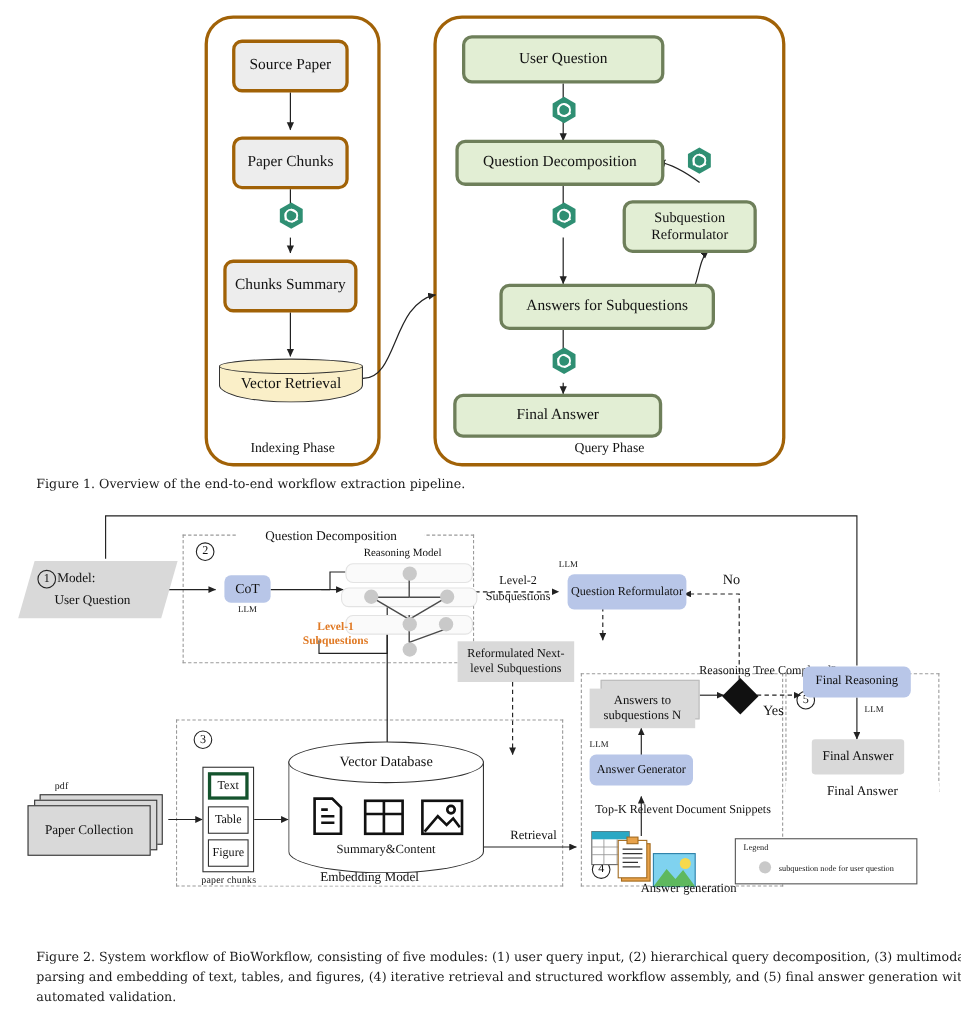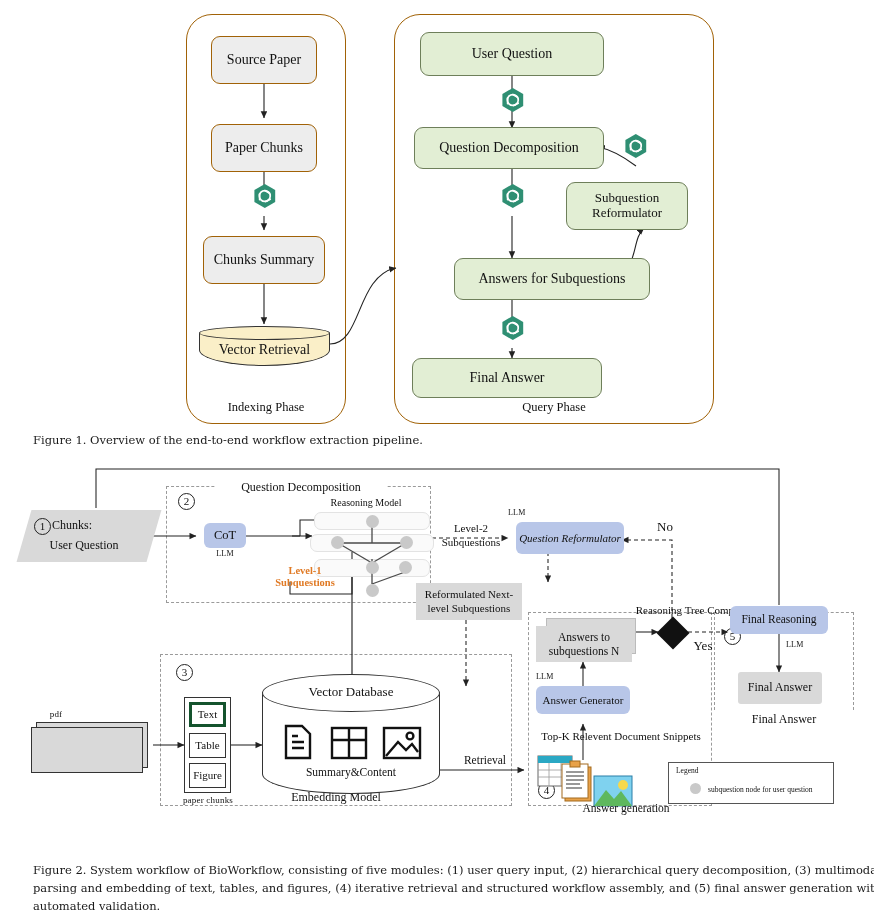--- a/index.html
+++ b/index.html
@@ -14,21 +14,21 @@
   }
   .fig { position:absolute; }
 
   
   .box {
     position:absolute;
     display:flex; align-items:center; justify-content:center;
     text-align:center;
     line-height:1.15;
   }
-  .rbox { border:1px solid #a16207; border-radius:9px;text-align:center; }
+  .rbox { border:3px solid #a16207; border-radius:9px;text-align:center; }
   .grey  { background:#ededed; }
   .green { background:#e2eed4; border-color:#6e7f5a; }
   .blue  { background:#b8c6e8; border:none; border-radius:6px; }
   .plaingrey { background:#d9d9d9; border:none; }
   .white { background:#fff; }
 
   .cap {
     position:absolute;
     font-family:"DejaVu Serif", serif;
     font-size:11.5px;
@@ -217,21 +217,21 @@
 
     <line x1="583" y1="300" x2="583" y2="264" stroke="#222" stroke-width="1.05" marker-end="url(#a2)"></line>
 
     <line x1="583" y1="238" x2="583" y2="202" stroke="#222" stroke-width="1.05" marker-end="url(#a2)"></line>
   </svg>
 
   <div style="position:absolute;left:28px;top:520px;"></div>
   <div style="position:absolute;left:24px;top:50px;width:130px;height:52px;background:#d9d9d9;
               transform:skewX(-16deg);"></div>
   <div class="num" style="left:34px;top:58px;">1</div>
-  <div class="lbl" style="left:52px;top:58px;width:70px;text-align:left;font-size:12px;">Chunks:</div>
+  <div class="lbl" style="left:52px;top:58px;width:70px;text-align:left;font-size:12px;">Model:</div>
   <div class="lbl" style="left:26px;top:78px;width:116px;font-size:12px;">User Question</div>
 
   <div class="num" style="left:178px;top:33px;">2</div>
 
   <div class="lbl" style="left:216px;top:20px;width:170px;font-size:12px;background:#fff;padding:0 3px;">Question Decomposition</div>
 
   <div class="box blue" style="left:204px;top:63px;width:42px;height:25px;font-size:12.5px;">CoT</div>
   <div class="lbl-sm" style="left:204px;top:89px;width:42px;">LLM</div>
 
   <div class="lbl" style="left:312px;top:37px;width:108px;font-size:10px;">Reasoning Model</div>
@@ -259,40 +259,41 @@
   <div class="rt-node" style="left:399px;top:101px;"></div>
   <div class="rt-node" style="left:366px;top:124px;"></div>
 
   <div class="lbl-orange" style="left:258px;top:105px;width:94px;white-space:pre-line;">Level-1
 Subquestions</div>
 
   <div class="lbl" style="left:434px;top:62px;width:74px;font-size:11px;white-space:pre-line;line-height:1.25;">Level-2
 Subquestions</div>
 
   <div class="lbl-sm" style="left:508px;top:48px;width:40px;text-align:left;">LLM</div>
-  <div class="box blue" style="left:516px;top:62px;width:108px;height:32px;font-size:11px;font-style:italic;">Question Reformulator</div>
+  <div class="box blue" style="left:516px;top:62px;width:108px;height:32px;font-size:11px;">Question Reformulator</div>
 
   <div class="lbl" style="left:648px;top:59px;width:34px;font-size:13px;">No</div>
   <div class="lbl" style="left:686px;top:178px;width:34px;font-size:13px;">Yes</div>
 
   <div class="lbl" style="left:598px;top:144px;width:200px;font-size:11px;">Reasoning Tree Completed?</div>
 
   <div style="position:absolute;left:658px;top:158px;width:30px;height:30px;background:#111;
               transform:rotate(45deg) scale(0.78);"></div>
 
   <div class="box plaingrey" style="left:416px;top:123px;width:106px;height:37px;font-size:11px;padding:0 3px;line-height:1.25;">Reformulated Next-level Subquestions</div>
 
   <div class="num" style="left:176px;top:204px;">3</div>
 
   <div class="lbl" style="left:232px;top:330px;width:208px;font-size:12px;background:#fff;">Embedding Model</div>
 
   <div class="lbl-sm" style="left:36px;top:249px;width:40px;font-size:9px;">pdf</div>
 
   <div style="position:absolute;left:36px;top:262px;width:112px;height:46px;background:#d9d9d9;border:1px solid #333;"></div>
   <div style="position:absolute;left:31px;top:267px;width:112px;height:46px;background:#d9d9d9;border:1px solid #333;"></div>
+  <div class="box" style="left:25px;top:272px;width:112px;height:46px;background:#d9d9d9;border:1px solid #333;font-size:12px;">Paper Collection</div>
 
   <div style="position:absolute;left:184px;top:237px;width:47px;height:96px;border:1px solid #333;background:#fff;"></div>
   <div class="box white" style="left:189px;top:242px;width:37px;height:25px;border:3px solid #14532d;font-size:11px;">Text</div>
   <div class="box white" style="left:189px;top:273px;width:37px;height:25px;border:1px solid #333;font-size:11px;">Table</div>
   <div class="box white" style="left:189px;top:303px;width:37px;height:25px;border:1px solid #333;font-size:11px;">Figure</div>
   <div class="lbl-sm" style="left:178px;top:335px;width:60px;font-size:9px;">paper chunks</div>
 
   <div style="position:absolute;left:262px;top:214px;width:178px;height:120px;">
     <div style="position:absolute;left:0;top:18px;width:178px;height:102px;background:#fff;
                 border-left:1px solid #333;border-right:1px solid #333;

